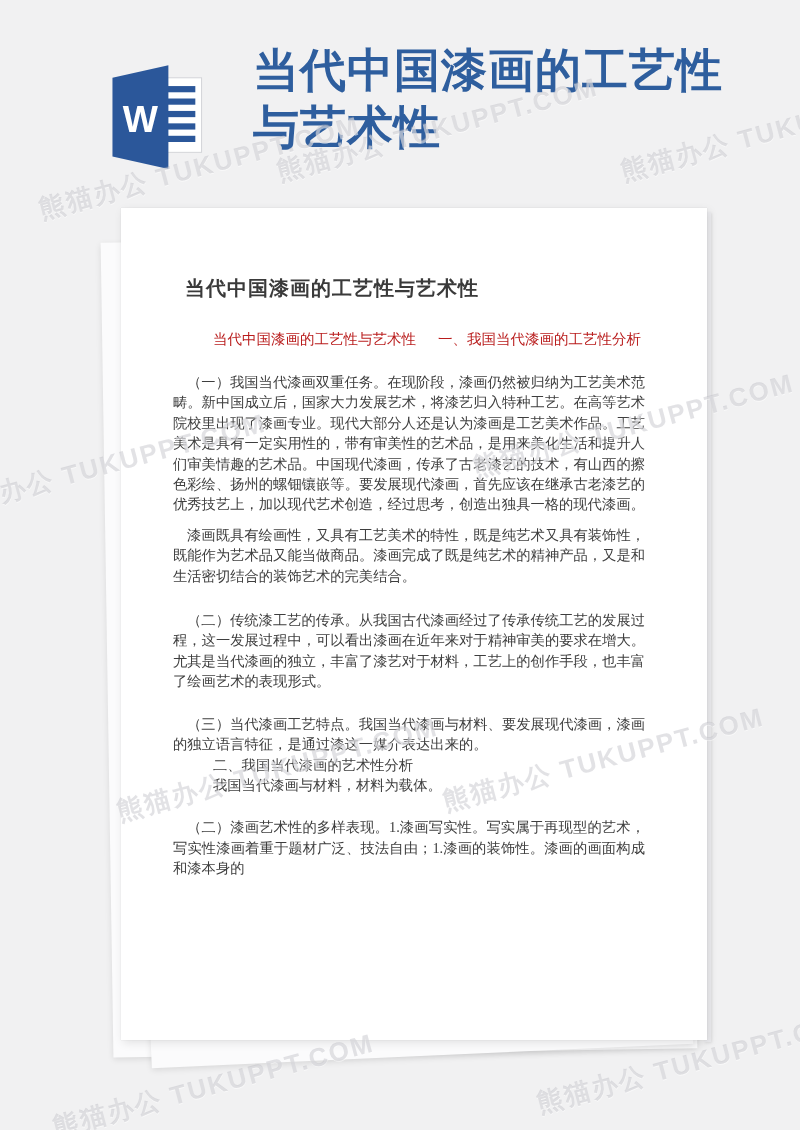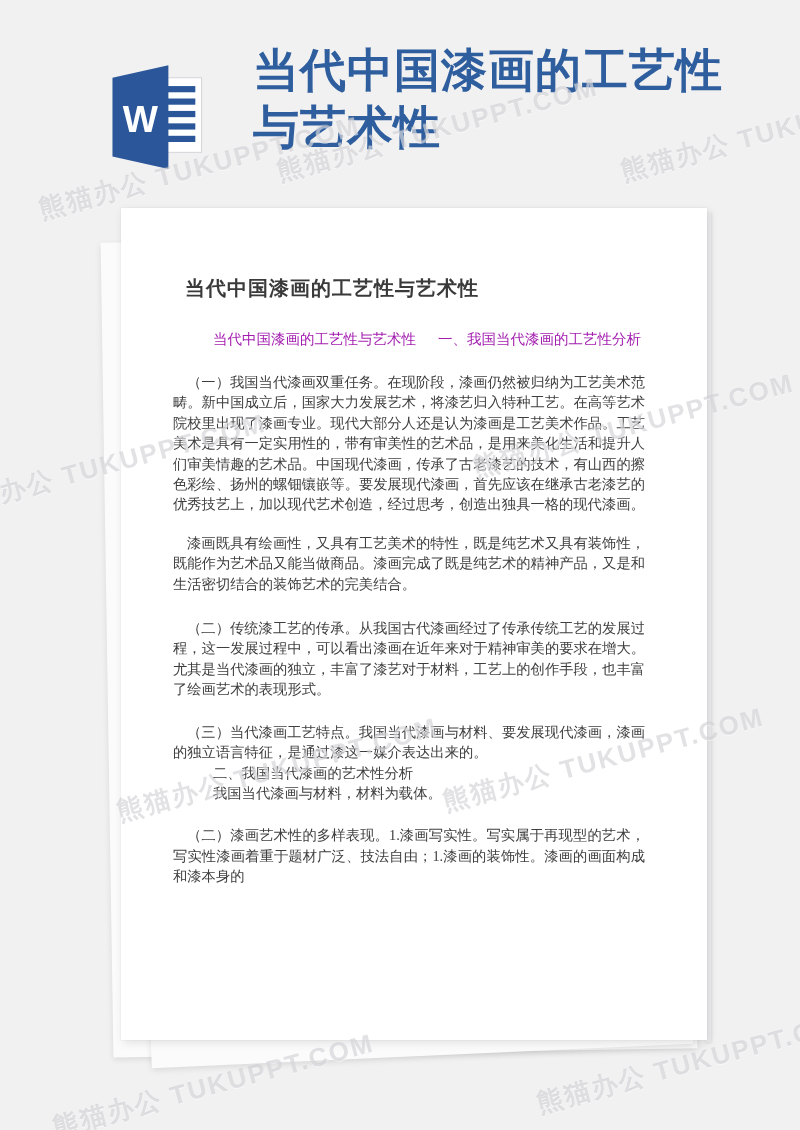--- a/index.html
+++ b/index.html
@@ -64,36 +64,36 @@
     font-size:20px;
     font-weight:600;
     letter-spacing:1px;
     color:#3a3a3a;
     line-height:28px;
   }
   .doc-subtitle {
     margin-top:27px;
     font-family:"Liberation Serif","DejaVu Serif",serif;
     font-size:14.5px;
-    color:#a21caf;
+    color:#b91c1c;
     line-height:21px;
     text-indent:40px;
   }
   .doc-subtitle .gap { display:inline-block; width:22px; }
   p.body, p.heading, p.lead {
     font-family:"Liberation Serif","DejaVu Serif",serif;
     font-size:14.3px;
     line-height:20.4px;
     color:#3e3e3e;
     text-align:justify;
   }
   p.body   { text-indent:14px; }
   p.heading, p.lead { text-indent:40px; }
   .mt-a { margin-top:22px; }
-  .mt-b { margin-top:18px; }
+  .mt-b { margin-top:10px; }
   .mt-c { margin-top:24px; }
   .mt-d { margin-top:0; }
 
   
   .wm {
     position:absolute;
     z-index:5;
     font-family:"Liberation Sans","DejaVu Sans",sans-serif;
     font-weight:bold;
     font-size:26px;

